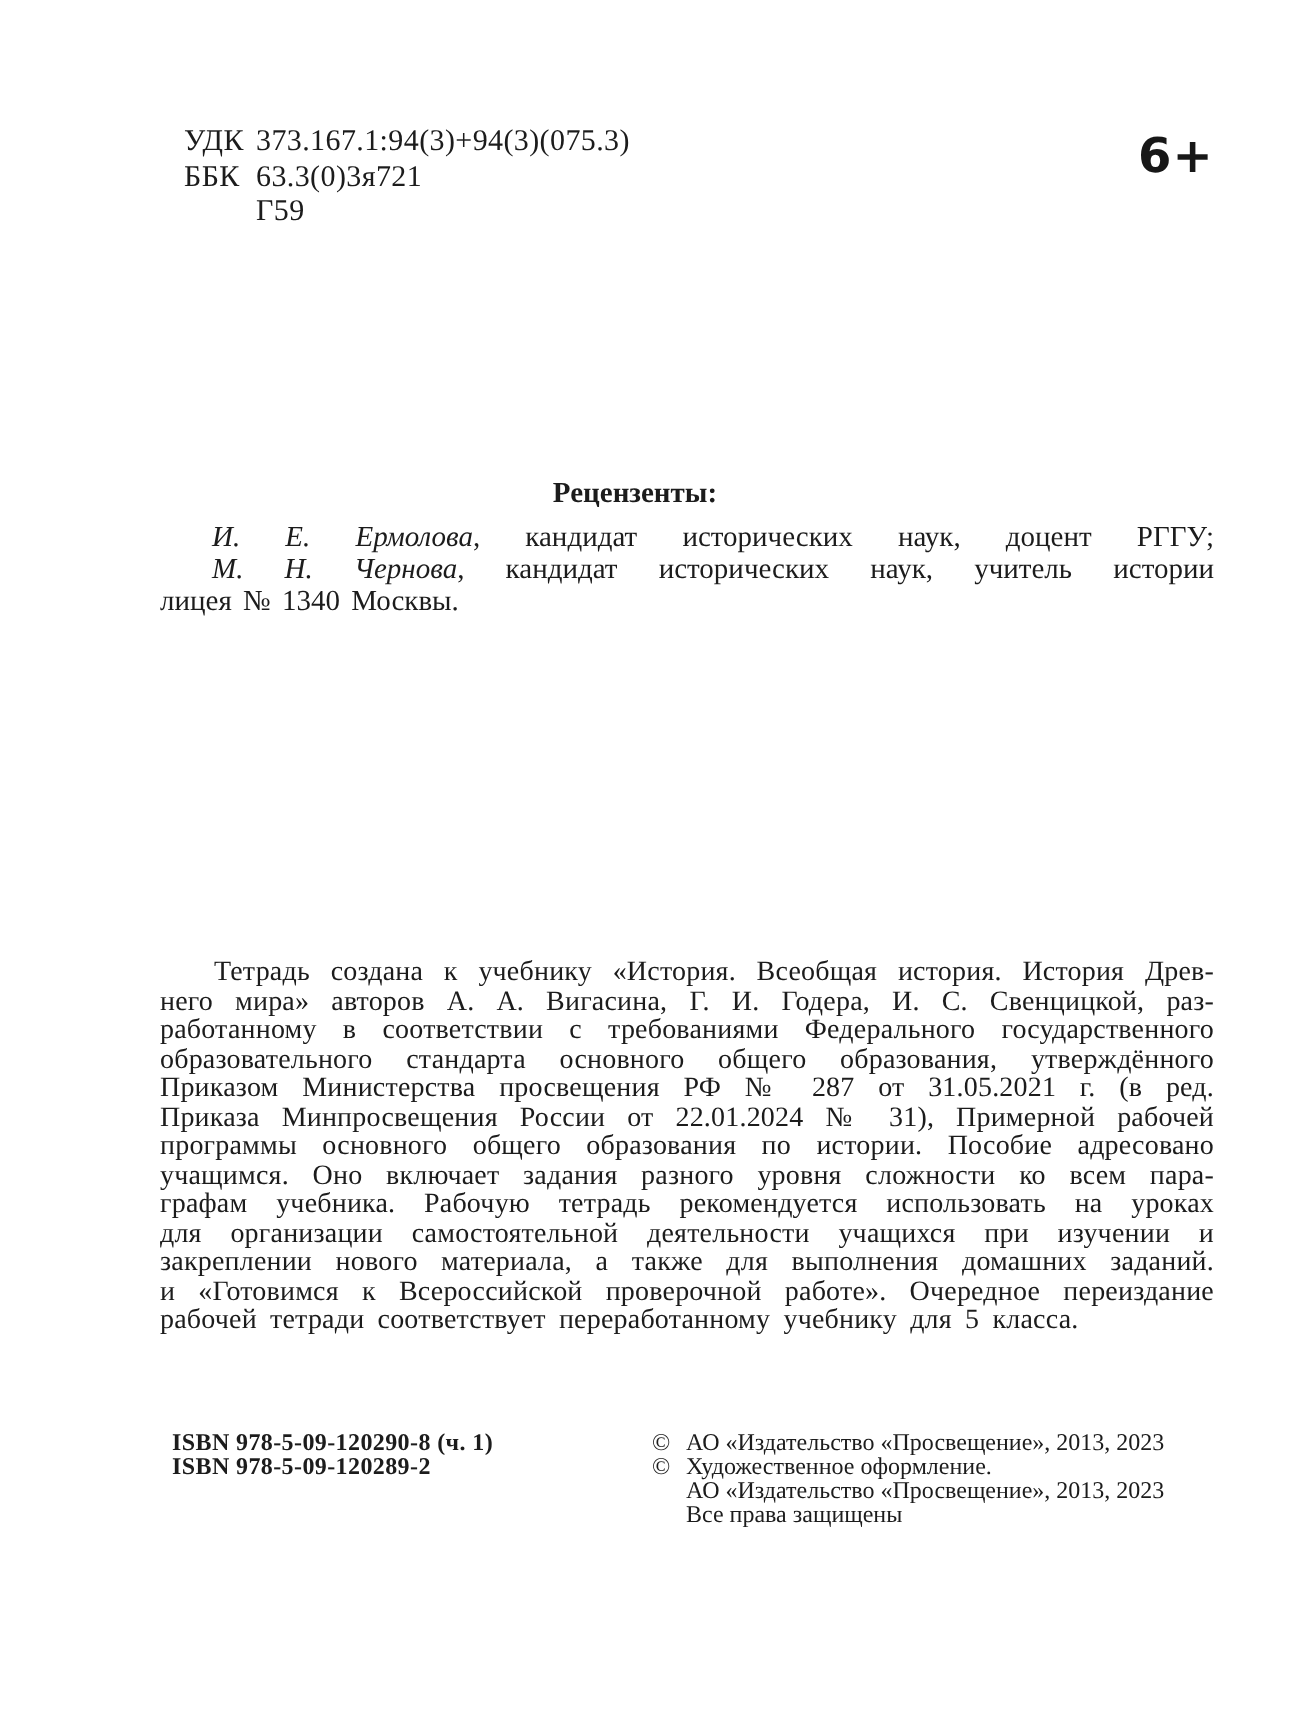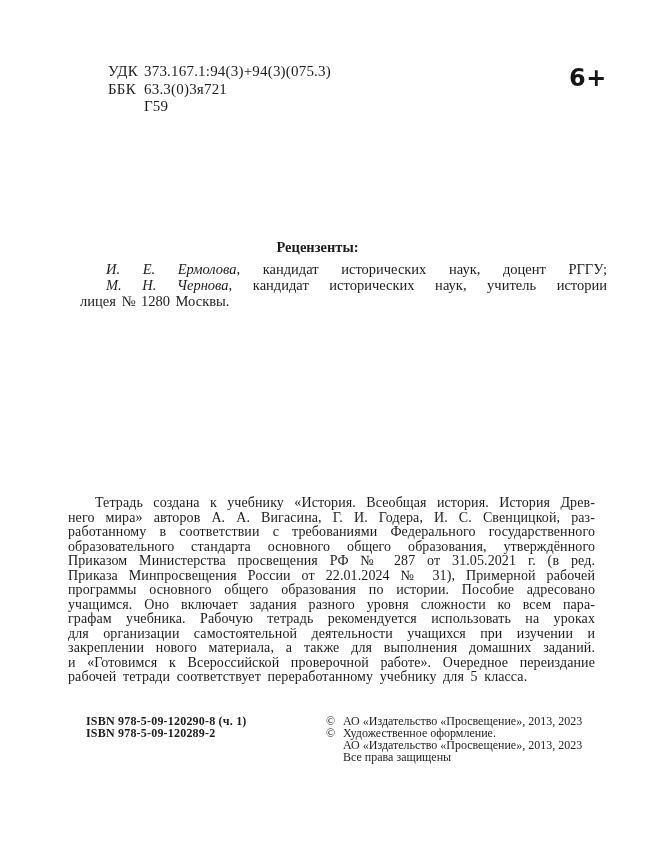--- a/index.html
+++ b/index.html
@@ -12,21 +12,21 @@
     overflow:hidden;
   }
   .page { position:absolute; inset:0; }
 
   
   .udk-block {
     position:absolute; left:92px; top:63px;
     font-size:15px; line-height:17.5px; letter-spacing:0.2px;
     white-space:nowrap;
   }
-  .udk-row { display:flex;margin-left:16px; }
+  .udk-row { display:flex; }
   .udk-label { width:36px; }
 
   
   .age-badge {
     position:absolute; left:569px; top:64px;
     font-family:"DejaVu Sans", sans-serif;
     font-weight:bold; font-size:24px; letter-spacing:0.5px;
     color:#171717;
   }
 
@@ -39,22 +39,22 @@
     font-weight:bold; text-align:center; padding-right:52px;
     margin-bottom:6px;
   }
   .rev-line { text-align:justify; text-align-last:justify; }
   .rev-line.indent { text-indent:26px; }
   .rev-line.plain { text-align:left; text-align-last:left; word-spacing:2px; }
   .name-italic { font-style:italic; }
 
   
   .annotation {
-    position:absolute; left:68px; top:480px; width:527px;
-    font-size:14px; line-height:14.5px; letter-spacing:0.1px;margin-top:16px;
+    position:absolute; left:80px; top:480px; width:527px;
+    font-size:14px; line-height:14.5px; letter-spacing:0.1px;
   }
   .a-line { text-align:justify; text-align-last:justify; }
   .a-line.first { text-indent:27px; }
   .a-line.last { text-align:right; text-align-last:left; word-spacing:3px; }
 
   
   .imprint {
     position:absolute; left:0; top:716px; width:650px;
     font-size:12px; line-height:11.9px;
   }
@@ -86,21 +86,21 @@
       <span>Г59</span>
     </div>
   </div>
 
   <div class="age-badge">6+</div>
 
   <div class="reviewers">
     <div class="rev-heading">Рецензенты:</div>
     <div class="rev-line indent"><span class="name-italic">И. Е. Ермолова</span><span>, кандидат исторических наук, доцент РГГУ;</span></div>
     <div class="rev-line indent"><span class="name-italic">М. Н. Чернова</span><span>, кандидат исторических наук, учитель истории</span></div>
-    <div class="rev-line plain">лицея № 1280 Москвы.</div>
+    <div class="rev-line plain">лицея № 1340 Москвы.</div>
   </div>
 
   <div class="annotation">
     <div class="a-line first">Тетрадь создана к учебнику «История. Всеобщая история. История Древ-</div>
     <div class="a-line">него мира» авторов А. А. Вигасина, Г. И. Годера, И. С. Свенцицкой, раз-</div>
     <div class="a-line">работанному в соответствии с требованиями Федерального государственного</div>
     <div class="a-line">образовательного стандарта основного общего образования, утверждённого</div>
     <div class="a-line">Приказом Министерства просвещения РФ № 287 от 31.05.2021 г. (в ред.</div>
     <div class="a-line">Приказа Минпросвещения России от 22.01.2024 № 31), Примерной рабочей</div>
     <div class="a-line">программы основного общего образования по истории. Пособие адресовано</div>

